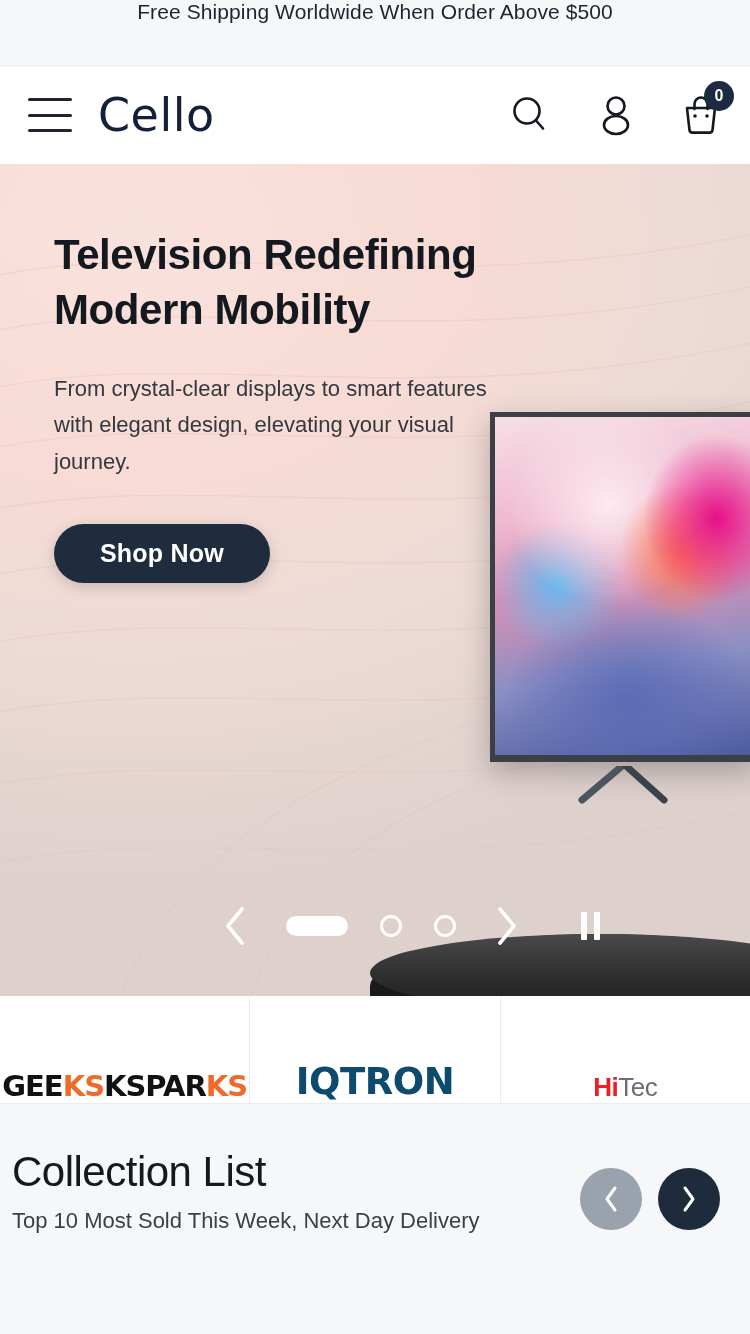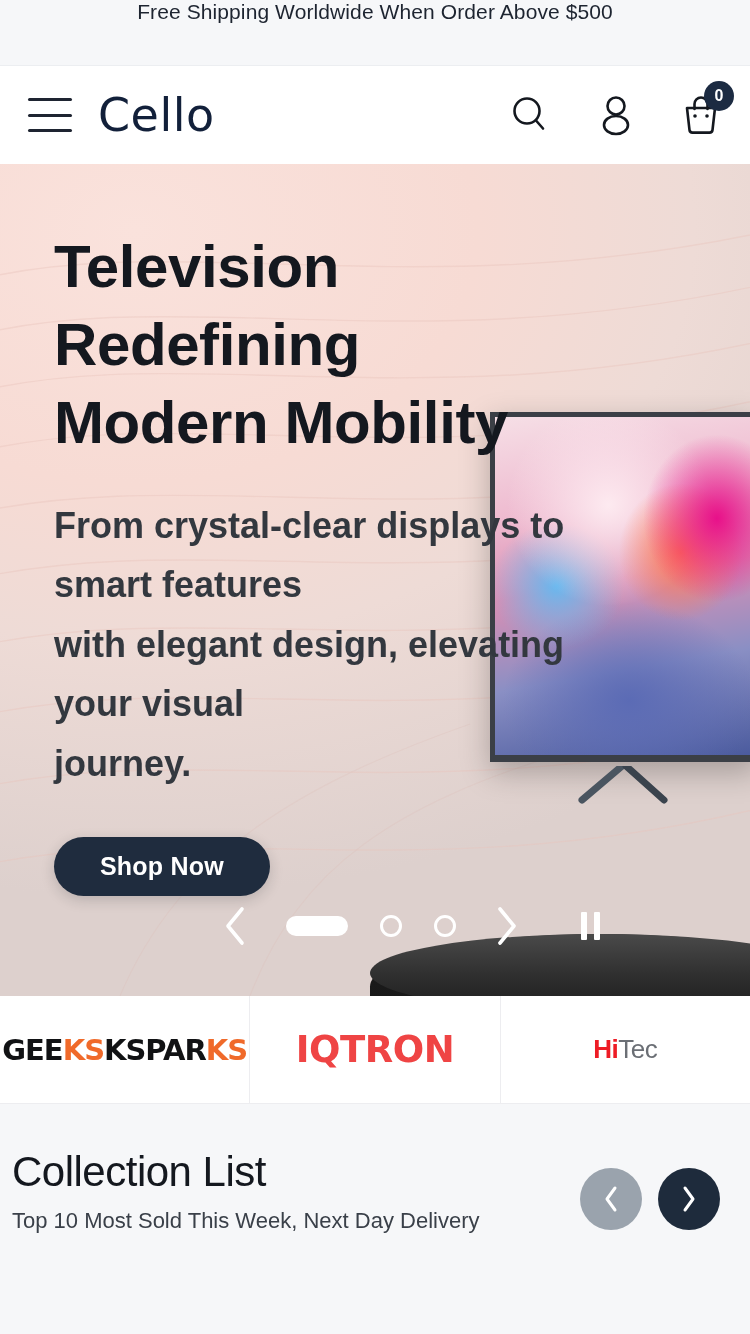--- a/index.html
+++ b/index.html
@@ -56,26 +56,26 @@
 
   
   .hero {
     position:relative; height:832px; overflow:hidden;
     background:
       radial-gradient(120% 80% at 18% 8%, #fae2dc 0%, #f7dbd4 38%, #eedbd6 62%, #ddd0cd 100%);
   }
   .hero-waves { position:absolute; inset:0; opacity:.55; }
   .hero-inner { position:relative; z-index:4; padding:64px 0 0 54px; max-width:640px; }
   .hero-title {
-    font-size:60px; line-height:1.3; font-weight:700; color:#14181f;
+    font-size:42px; line-height:1.3; font-weight:700; color:#14181f;
     letter-spacing:-.4px; white-space:pre-line;
   }
   .hero-sub {
-    margin-top:34px; font-size:36px; line-height:1.65; color:#33383f;
-    max-width:620px; white-space:pre-line;font-weight:bold;
+    margin-top:34px; font-size:22px; line-height:1.65; color:#33383f;
+    max-width:620px; white-space:pre-line;
   }
   .shop-btn {
     margin-top:44px;
     display:inline-flex; align-items:center; justify-content:center;
     height:59px; padding:0 46px;
     background:#1f2c3e; color:#fff;
     border-radius:40px; font-size:25px; font-weight:600;
     letter-spacing:.2px; cursor:pointer; border:none;
     box-shadow:0 4px 14px rgba(20,25,35,.18);
   }
@@ -138,32 +138,32 @@
   }
   .pause-btn i { display:block; width:6px; height:28px; background:#fff; border-radius:1px; }
 
   
   .brands {
     height:108px; background:#ffffff;
     display:flex; align-items:stretch;
     border-bottom:1px solid #ededf0;
   }
   .brand-cell {
-    flex:1; display:flex; align-items:center; justify-content:center;
+    flex:1; display:flex; align-items:flex-end; justify-content:center;
     border-right:1px solid #ededf0;
   }
   .brand-cell:last-child { border-right:none; }
   .logo-geek {
     font-family:"DejaVu Sans", sans-serif;
     font-size:29px; font-weight:800; letter-spacing:-1px; color:#111214;
   }
   .logo-geek .sp { color:#f06a2a; }
   .logo-iqtron {
     font-family:"DejaVu Sans", sans-serif;
-    font-size:37px; font-weight:800; letter-spacing:-.5px; color:#ef4444;
+    font-size:37px; font-weight:800; letter-spacing:-.5px; color:#0c4a6e;
   }
   .logo-hitec { font-size:26px; letter-spacing:-.5px; }
   .logo-hitec .hi { color:#ee1c25; font-weight:800; }
   .logo-hitec .tec { color:#6b6f75; font-weight:400; }
 
   
   .collection {
     background:#f6f7f9; height:230px;
     padding:44px 28px 0 12px; position:relative;
   }

